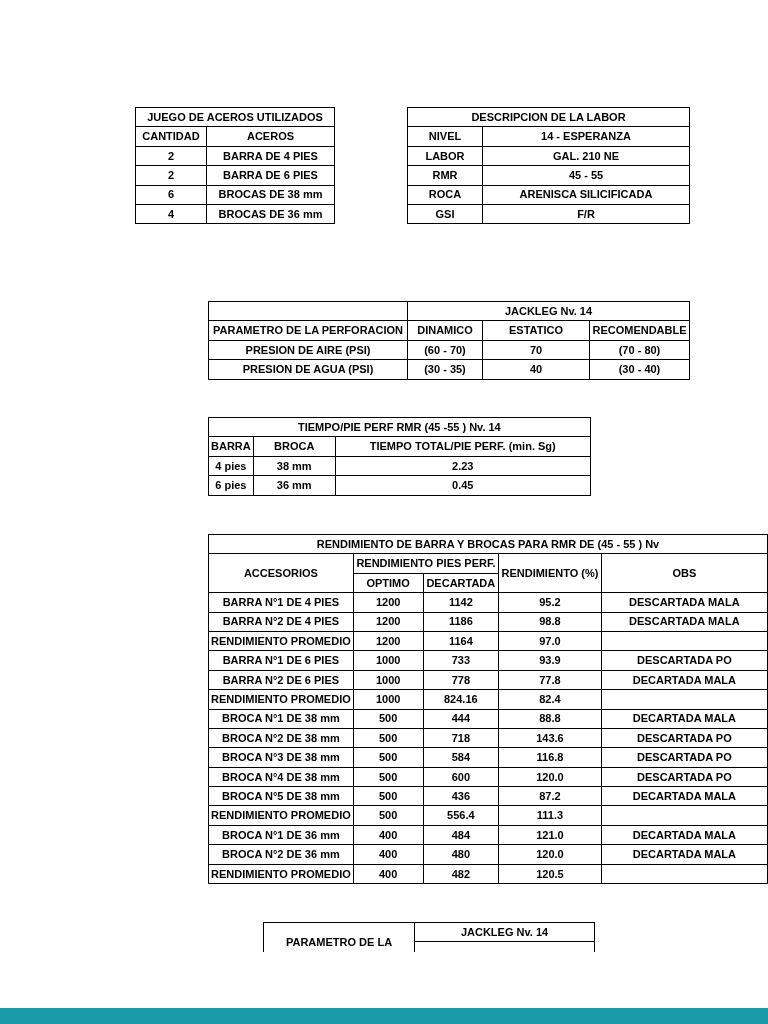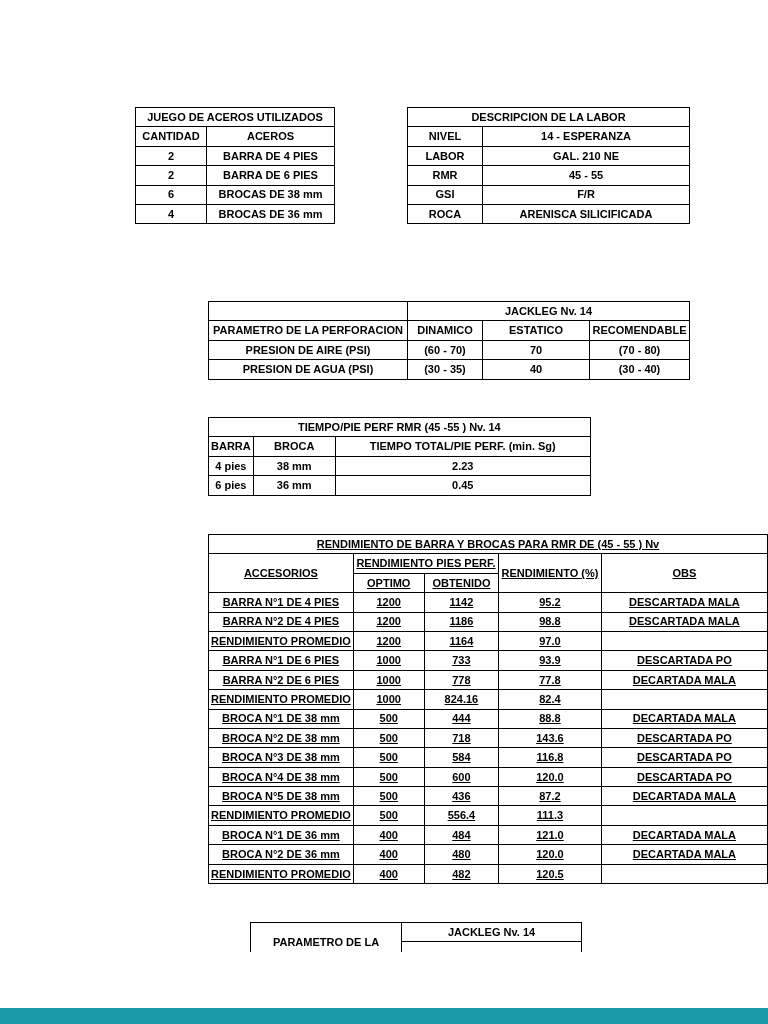--- a/index.html
+++ b/index.html
@@ -92,26 +92,26 @@
     </tr>
     <tr>
       <td>LABOR</td>
       <td>GAL. 210 NE</td>
     </tr>
     <tr>
       <td>RMR</td>
       <td>45 - 55</td>
     </tr>
     <tr>
+      <td>ROCA</td>
+      <td>ARENISCA SILICIFICADA</td>
+    </tr>
+    <tr>
       <td>GSI</td>
       <td>F/R</td>
-    </tr>
-    <tr>
-      <td>ROCA</td>
-      <td>ARENISCA SILICIFICADA</td>
     </tr>
   </tbody>
     </table>
 </div>
 
 <div class="abs" style="left:208px; top:301px;">
   <table class="t">
     <colgroup>
         <col style="width:199px">
         <col style="width:75px">
@@ -168,42 +168,42 @@
     </tr>
     <tr>
       <td class="left fs10">6 pies</td>
       <td class="left fs10">36 mm</td>
       <td class="val">0.45</td>
     </tr>
   </tbody>
     </table>
 </div>
 
-<div class="abs" style="left:208px; top:534px;text-decoration:underline;">
+<div class="abs" style="left:208px; top:534px;">
   <table class="t">
     <colgroup>
         <col style="width:126px">
         <col style="width:74px">
         <col style="width:76px">
         <col style="width:105px">
         <col style="width:352px">
       </colgroup>
     <tbody>
         <tr>
           <td colspan="5" class="title12">RENDIMIENTO DE BARRA Y BROCAS PARA RMR DE (45 - 55 ) Nv</td>
         </tr>
     <tr>
       <td rowspan="2" class="fs10">ACCESORIOS</td>
       <td colspan="2" class="fs95">RENDIMIENTO PIES PERF.</td>
       <td rowspan="2" class="fs10">RENDIMIENTO (%)</td>
       <td rowspan="2">OBS</td>
     </tr>
     <tr>
       <td class="fs95">OPTIMO</td>
-      <td class="fs95">OBTENIDO</td>
+      <td class="fs95">DECARTADA</td>
     </tr>
     <tr>
       <td class="acc">BARRA N°1 DE 4 PIES</td>
       <td class="num">1200</td>
       <td class="num">1142</td>
       <td class="pct">95.2</td>
       <td class="obs">DESCARTADA MALA</td>
     </tr>
     <tr>
       <td class="acc">BARRA N°2 DE 4 PIES</td>
@@ -300,21 +300,21 @@
       <td class="acc">RENDIMIENTO PROMEDIO</td>
       <td class="num">400</td>
       <td class="num">482</td>
       <td class="pct">120.5</td>
       <td class="obs"></td>
     </tr>
   </tbody>
     </table>
 </div>
 
-<div class="abs clip" style="left:242px; top:922px; width:340px; height:30px;padding-left:8px;">
+<div class="abs clip" style="left:255px; top:922px; width:340px; height:30px;padding-left:8px;">
   <table class="t">
     <colgroup>
         <col style="width:152px">
         <col style="width:182px">
       </colgroup>
     <tbody>
         <tr>
       <td rowspan="2" class="fs10">PARAMETRO DE LA</td>
       <td>JACKLEG Nv. 14</td>
     </tr>

